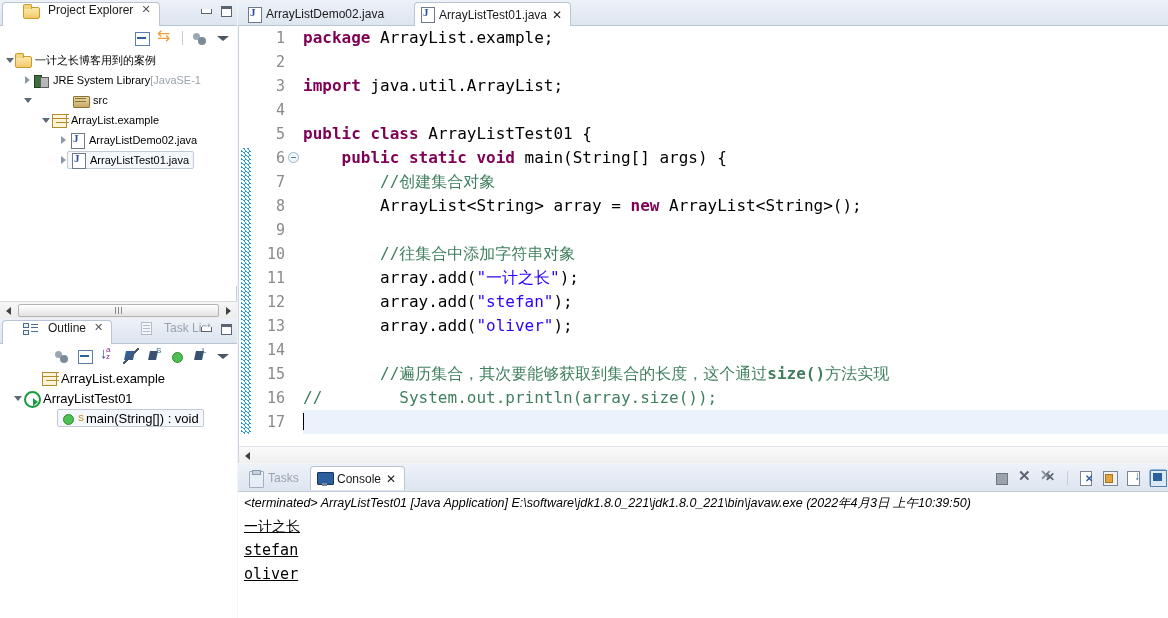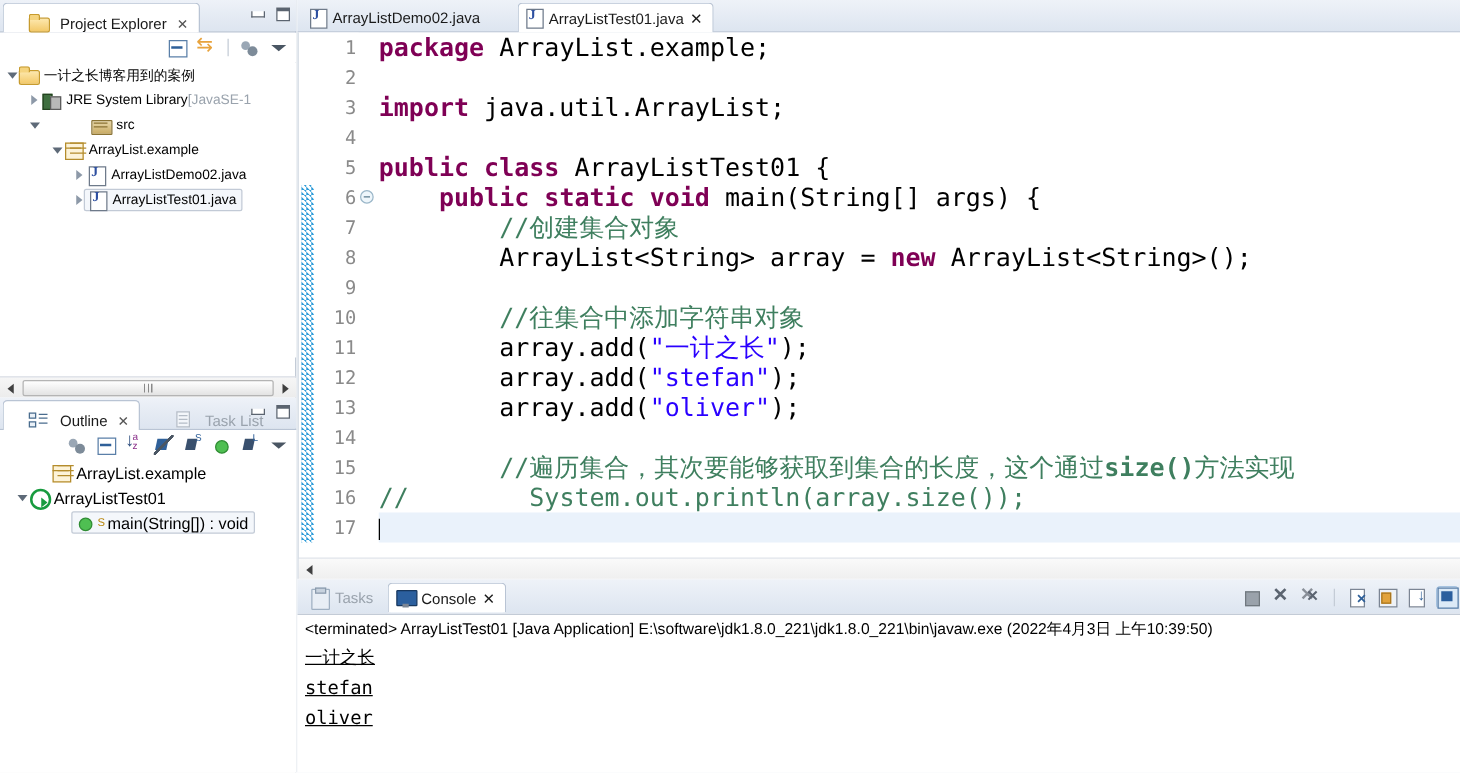--- a/index.html
+++ b/index.html
@@ -20,21 +20,21 @@
   .view-tabbar {
     position: relative;
     height: 26px;
     background: linear-gradient(to bottom,#eef2f8 0%, #e4eaf3 55%, #dde5f0 100%);
     border-bottom: 1px solid #b9c4d4;
   }
   .view-tab {
     position: absolute;
     top: 2px; left: 2px;
     height: 24px;
-    display: flex; align-items: flex-end;
+    display: flex; align-items: flex-start;
     padding: 0 8px 0 20px;
     gap: 5px;
     background: #ffffff;
     border: 1px solid #b9c4d4;
     border-bottom: none;
     border-radius: 4px 4px 0 0;
     font-size: 12px;
     color: #1a1a1a;
     white-space: nowrap;
   }
@@ -252,21 +252,21 @@
   .fold-minus {
     position:absolute; width:11px; height:11px; border-radius:50%;
     border:1px solid #9bb7c9; background:#eef6fb;
   }
   .fold-minus::after{
     content:""; position:absolute; left:2px; top:4px; width:5px; height:1px; background:#5a7b8e;
   }
   #code-text {
     flex:1 1 auto;
     font-family:"DejaVu Sans Mono","Liberation Mono",monospace;
-    font-size:20px; line-height:24px;
+    font-size:16px; line-height:24px;
     white-space:pre;
     color:#000000;
     padding-left:2px;
   }
   .kw { color:#7f0055; font-weight:bold; }
   .str { color:#2a00ff; }
   .cmt { color:#3f7f5f; }
   .cmt-b { color:#3f7f5f; font-weight:bold; }
   .caretline { background:#eaf2fb; display:block; }
   .caret {
@@ -313,20 +313,21 @@
     display:flex; align-items:center; gap:8px; padding-right:2px;
   }
   #console-body {
     position:absolute; top:27px; left:0; right:0; bottom:0;
     background:#ffffff; border-top:1px solid #c3cbd6;
     overflow:hidden;
   }
   #term-line {
     font-size:12.5px; color:#000; padding:3px 4px 2px 6px;
     white-space:nowrap;
+    font-style:italic;
   }
   #console-out {
     font-family:"DejaVu Sans Mono","Liberation Mono",monospace;
     font-size:15px; line-height:24px; color:#000;
     padding-left:6px; white-space:pre;text-decoration:underline;
   }
   #console-out .cjk { font-family:"DejaVu Sans", sans-serif; font-size:14px; }
 
   
   .i-collapse::before{content:"";position:absolute;left:1px;top:2px;width:13px;height:12px;background:#fff;border:1px solid #5a7fa8;}

